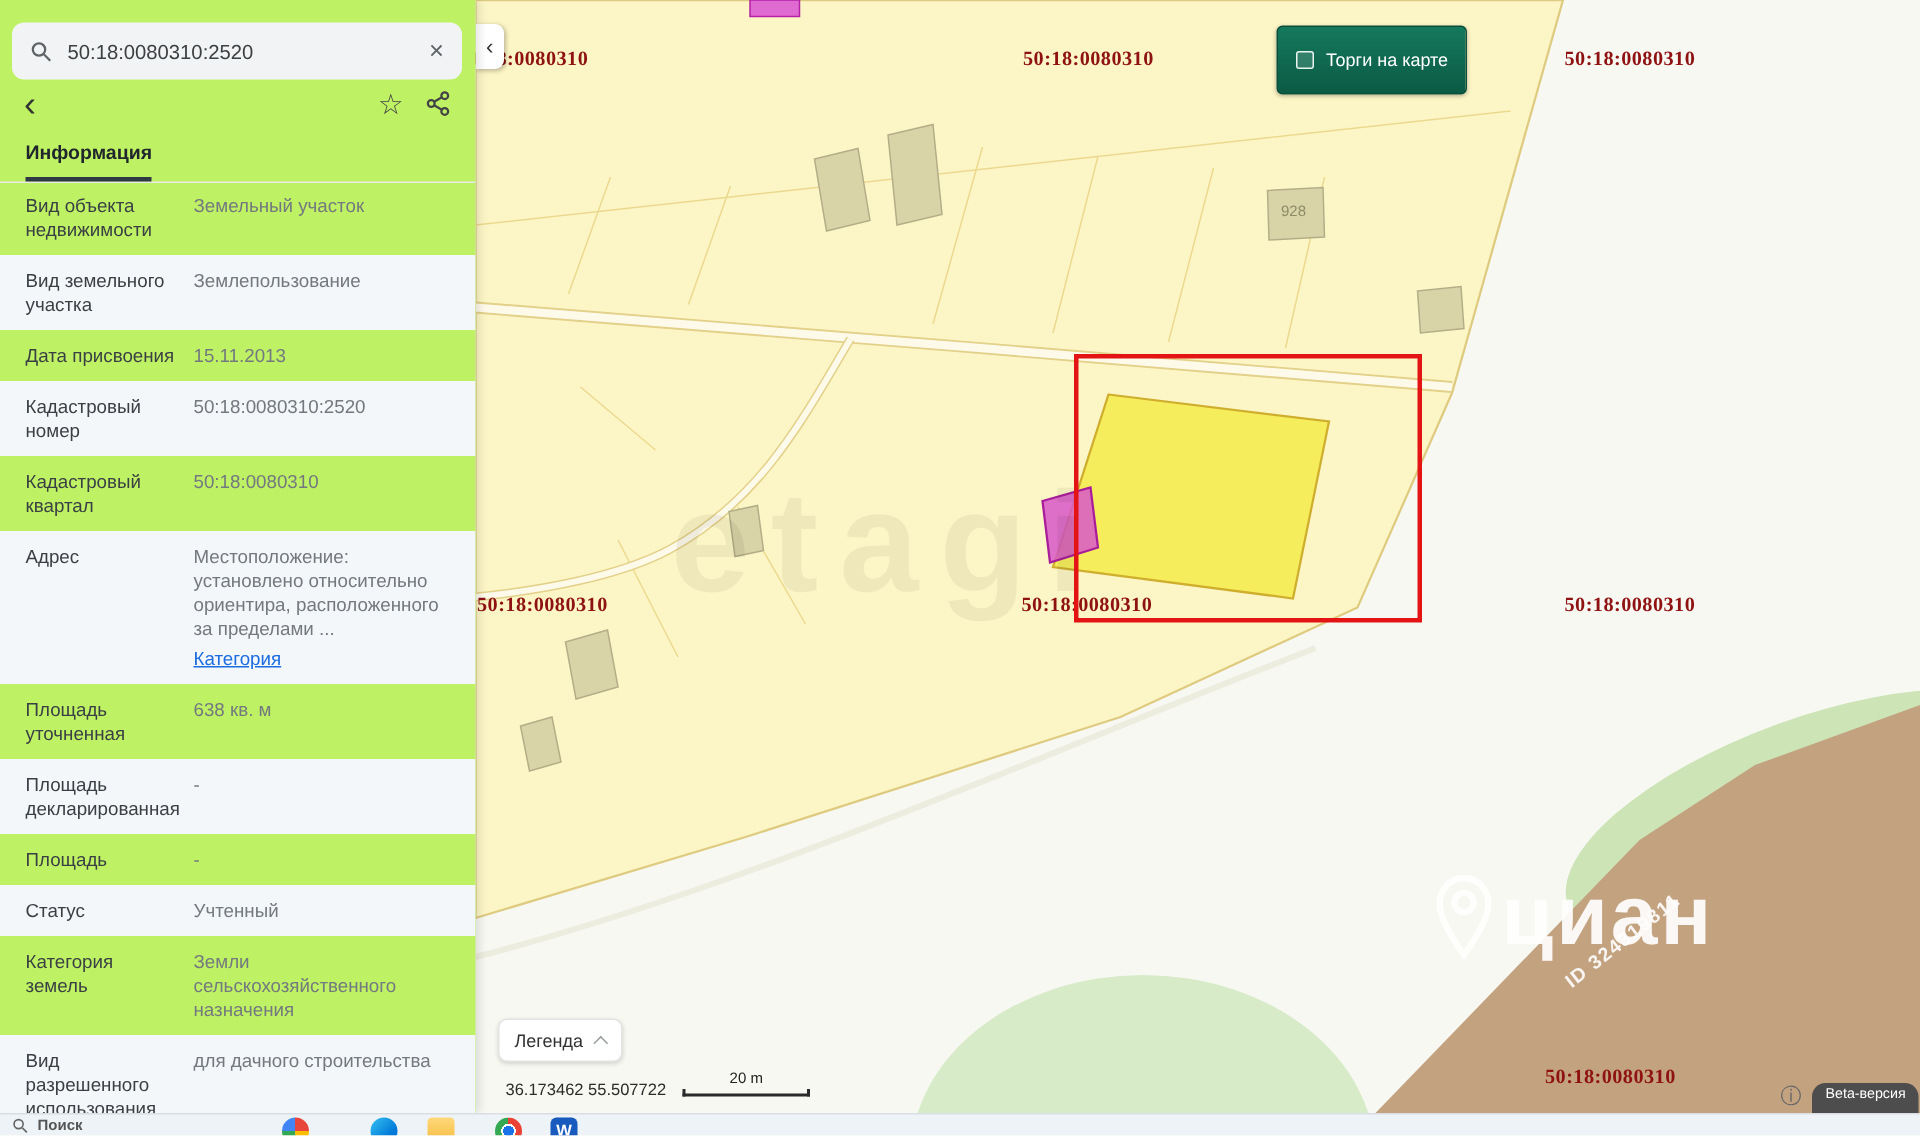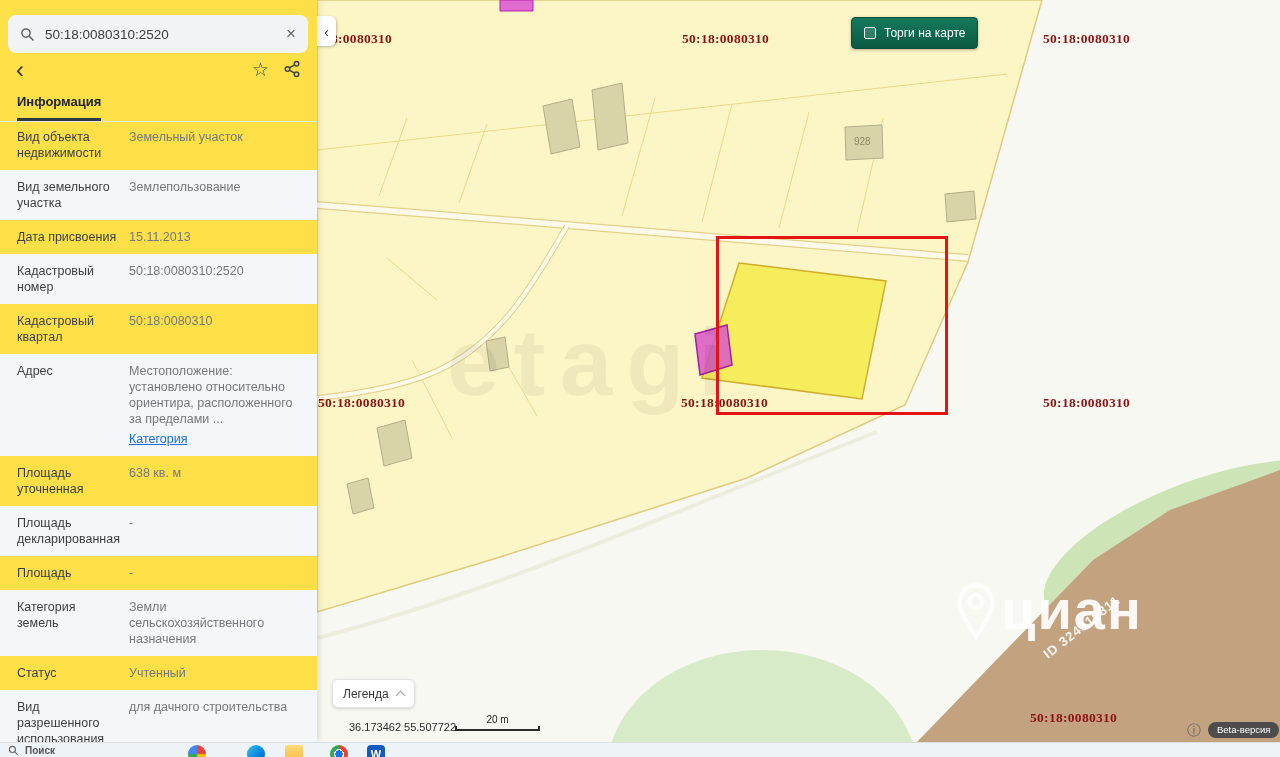--- a/index.html
+++ b/index.html
@@ -1,21 +1,21 @@
 <!DOCTYPE html>
 <html><head>
 <meta charset="utf-8">
 <style>
   * { box-sizing: border-box; margin: 0; padding: 0; }
   html,body { width:1280px; height:757px; overflow:hidden; }
   body { font-family:"Liberation Sans", sans-serif; background:#fff; position:relative; }
   .app { position:absolute; inset:0; }
 
   
-  .sidebar { position:absolute; left:0; top:0; width:317px; height:742px; background:#fde047;
+  .sidebar { position:absolute; left:0; top:0; width:317px; height:742px; background:#bef264;
              box-shadow:2px 0 6px rgba(0,0,0,.12); z-index:30; overflow:hidden; }
   .searchbox { position:absolute; left:8px; top:15px; width:300px; height:38px; background:#f1f3f4;
                border-radius:8px; display:flex; align-items:center; padding:0 12px; gap:10px; }
   .searchbox .qtext { flex:1; font-size:13.5px; color:#3c4043; }
   .searchbox .clear { font-size:17px; color:#5f6368; cursor:pointer; }
   .navrow { position:absolute; left:0; top:56px; width:100%; height:32px; }
   .backbtn { position:absolute; left:16px; top:0px; font-size:24px; color:#333; line-height:28px; cursor:pointer; }
   .staricon { position:absolute; right:48px; top:2px; font-size:19px; color:#444; }
   .shareicon { position:absolute; right:16px; top:4px; }
   .tabwrap { position:absolute; left:0; top:88px; width:100%; border-bottom:1px solid #e9e9e9; }
@@ -30,45 +30,45 @@
 
   
   .map { position:absolute; left:317px; top:0; width:963px; height:742px; overflow:hidden; background:#f7f7f1; }
   .maplayer { position:absolute; left:0; top:0; }
   .qlabel { position:absolute; font-family:"Liberation Serif", serif; font-weight:bold;
             font-size:13.5px; color:#8e1212; white-space:nowrap; letter-spacing:.3px; z-index:5; }
   .bldg-num { position:absolute; font-size:10px; color:#8b8b66; z-index:4; }
   .collapse-tab { position:absolute; left:0; top:16px; width:19px; height:30px; background:#fff;
                   border-radius:0 6px 6px 0; box-shadow:1px 1px 3px rgba(0,0,0,.25); z-index:20;
                   display:flex; align-items:center; justify-content:center; font-size:15px; color:#333; cursor:pointer; }
-  .torgi { position:absolute; left:534px; top:17px; height:32px; padding:0 12px; z-index:15;
+  .torgi { position:absolute; left:534px; top:17px; height:46px; padding:0 12px; z-index:15;
            background:linear-gradient(180deg,#14795c,#0b5a44); border:1px solid #0a4e3b; border-radius:4px;
            display:flex; align-items:center; gap:8px; color:#fff; font-size:12px; cursor:pointer;
            box-shadow:0 1px 3px rgba(0,0,0,.3);text-align:right; }
   .torgi .cb { width:12px; height:12px; border:1.5px solid #eaf5ef; border-radius:2px; background:rgba(255,255,255,.15); }
   .redrect { position:absolute; left:399px; top:236px; width:232px; height:179px; border:3px solid #e41414; z-index:8; }
   .wm-center { position:absolute; left:130px; top:308px; font-size:95px; font-weight:bold; color:#000;
                opacity:.05; letter-spacing:14px; z-index:3; font-family:"Liberation Sans", sans-serif;text-align:center; }
   .wm-brand { position:absolute; left:638px; top:582px; z-index:9; display:flex; align-items:flex-start; gap:4px; opacity:.92; }
   .wm-brand .brandtext { font-size:56px; font-weight:bold; color:#fff; line-height:1; letter-spacing:2px; }
   .wm-id { position:absolute; left:728px; top:648px; z-index:9; color:#fff; font-size:13px; font-weight:bold;
            letter-spacing:1px; transform:rotate(-38deg); transform-origin:left center; opacity:.9; }
   .legendbtn { position:absolute; left:15px; top:679px; height:29px; padding:0 10px; background:#fff;
                border:1px solid #e3e3e3; border-radius:6px; box-shadow:0 1px 3px rgba(0,0,0,.15);
                display:flex; align-items:center; gap:8px; font-size:12px; color:#333; z-index:15; cursor:pointer; }
   .chev { width:7px; height:7px; border-left:1.5px solid #9aa0a6; border-top:1.5px solid #9aa0a6;
           transform:rotate(45deg); margin-top:3px; }
-  .coords { position:absolute; left:32px; top:721px; font-size:11px; color:#2b2b2b; z-index:15; }
+  .coords { position:absolute; left:20px; top:721px; font-size:11px; color:#2b2b2b; z-index:15; }
   .scalebar { position:absolute; left:138px; top:714px; width:85px; z-index:15; text-align:center; }
   .scalebar .slabel { font-size:10px; color:#222; margin-bottom:1px; }
   .scalebar .sbar { height:5px; border-left:2px solid #2b2b2b; border-right:2px solid #2b2b2b;
                     border-bottom:2px solid #2b2b2b; }
   .infoicon { position:absolute; left:870px; top:723px; font-size:14px; color:#666; z-index:15; line-height:14px; }
   .betapill { position:absolute; left:891px; top:722px; background:#4d4d4d; color:#fff; font-size:9.5px;
-              padding:2px 9px 3px; border-radius:9px; z-index:15; }
+              padding:2px 9px 21px; border-radius:9px; z-index:15; }
 
   
   .taskbar { position:absolute; left:0; bottom:0; width:100%; height:15px; background:#eef3f7;
              border-top:1px solid #d9dee3; z-index:40; overflow:hidden; }
   .tb-search { position:absolute; left:8px; top:2px; display:flex; align-items:center; gap:6px;
                font-size:10px; color:#555;font-weight:bold; }
   .tb-icon { position:absolute; top:2px; width:18px; height:18px; border-radius:4px; }
   .ic-colorful { left:188px; background:conic-gradient(#e8453c 0 25%, #fbbd00 25% 50%, #34a853 50% 75%, #4285f4 75% 100%); border-radius:50%; }
   .ic-edge { left:247px; background:linear-gradient(135deg,#35c1f1,#0078d7 70%); border-radius:50%; }
   .ic-folder { left:285px; background:linear-gradient(180deg,#ffd97a,#f5b93c); border-radius:3px; }
@@ -143,26 +143,26 @@
       </div>
       <div class="row">
         <div class="rlabel">Площадь декларированная</div>
         <div class="rvalue">-</div>
       </div>
       <div class="row">
         <div class="rlabel">Площадь</div>
         <div class="rvalue">-</div>
       </div>
       <div class="row">
+        <div class="rlabel">Статус</div>
+        <div class="rvalue">Учтенный</div>
+      </div>
+      <div class="row">
         <div class="rlabel">Категория земель</div>
         <div class="rvalue">Земли сельскохозяйственного назначения</div>
-      </div>
-      <div class="row">
-        <div class="rlabel">Статус</div>
-        <div class="rvalue">Учтенный</div>
       </div>
       <div class="row">
         <div class="rlabel">Вид разрешенного использования</div>
         <div class="rvalue">для дачного строительства</div>
       </div>
 
     </div>
   </aside>
 
   <div class="map">

